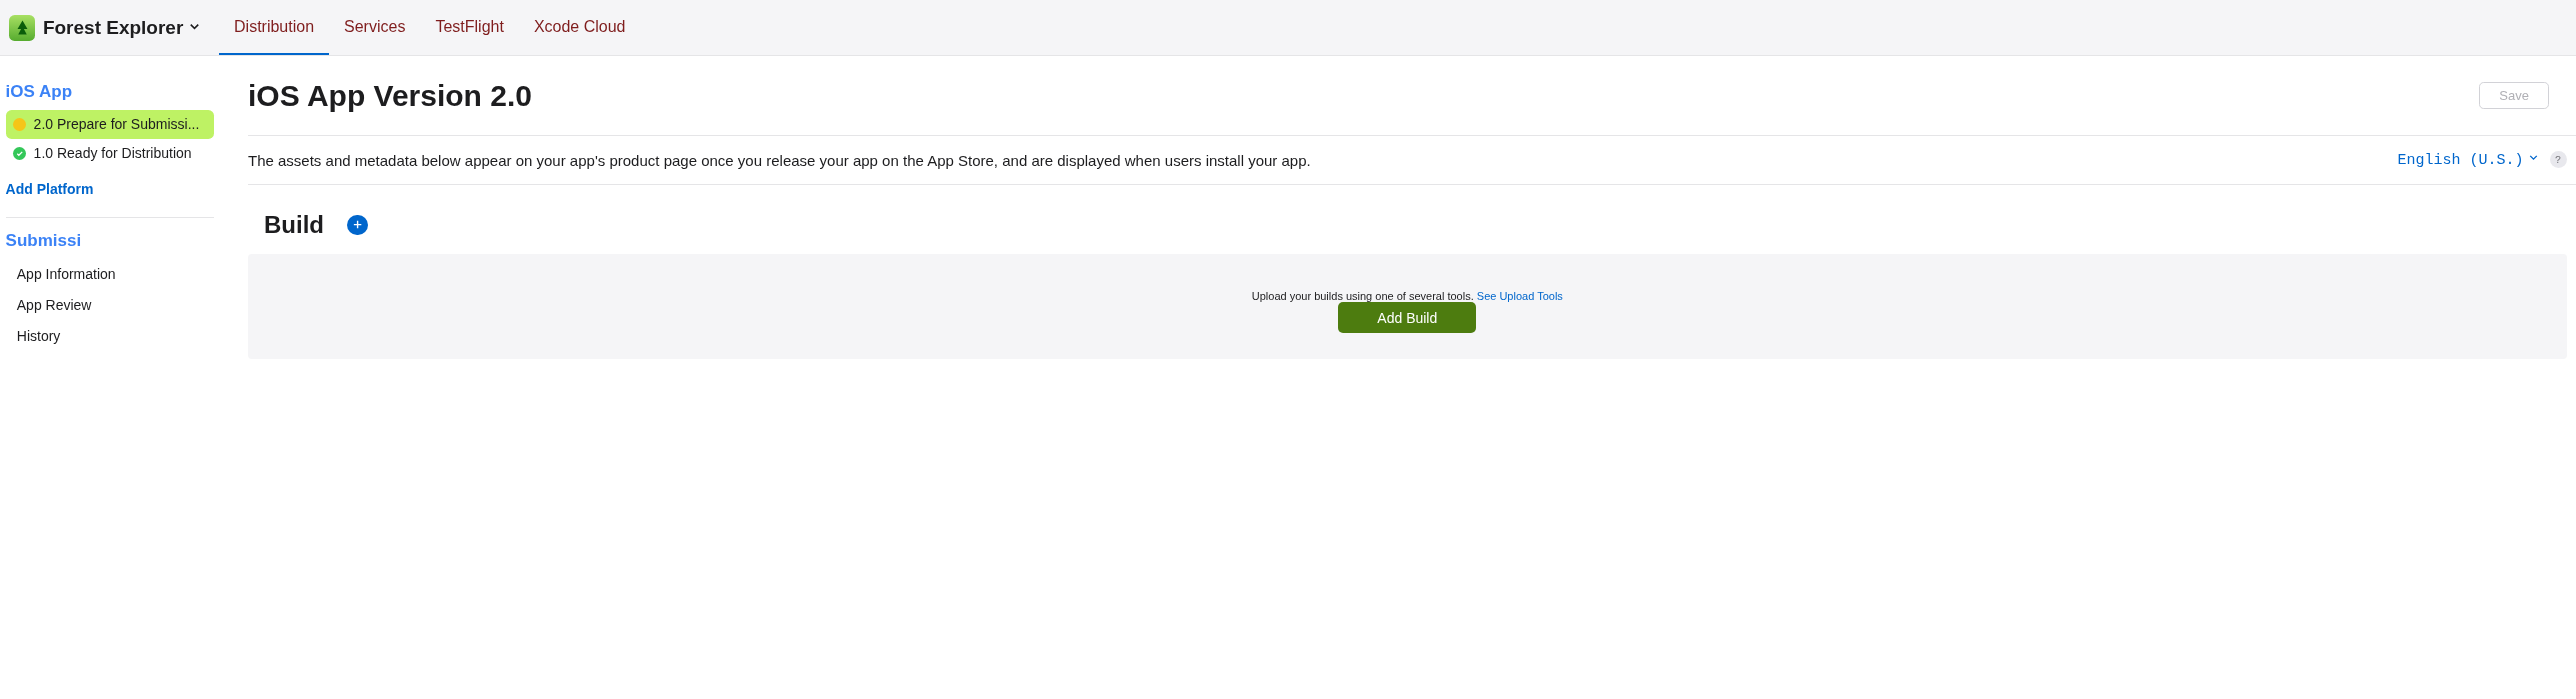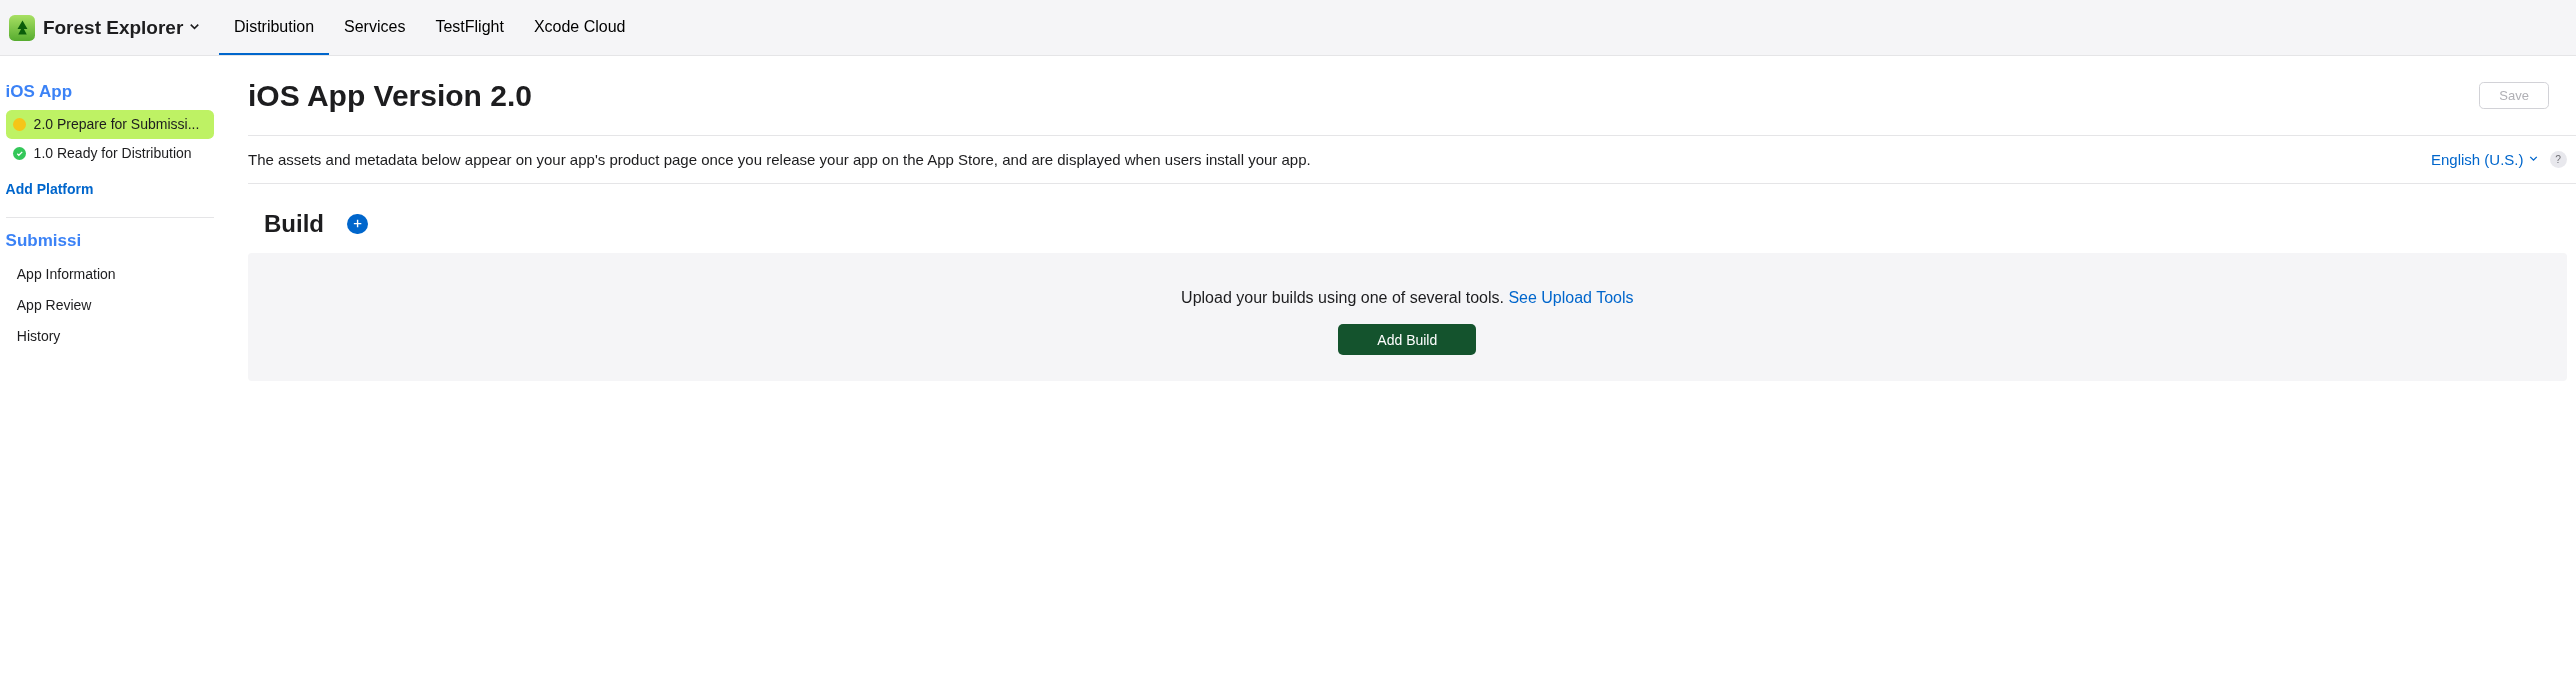--- a/index.html
+++ b/index.html
@@ -46,21 +46,21 @@
     .tabs {
       display: flex;
       align-items: stretch;
       height: 100%;
     }
     .tab {
       display: flex;
       align-items: center;
       padding: 0 15px;
       font-size: 16px;
-      color: #000000;
+      color: #7f1d1d;
       cursor: pointer;
       border-bottom: 2.8px solid transparent;
       height: 100%;
     }
     .tab.active {
       border-bottom-color: #0066cc;
     }
     .layout {
       display: flex;
     }
@@ -160,20 +160,21 @@
       padding: 15px 9.4px 15px 0;
     }
     .info-text {
       font-size: 15px;
       color: #1d1d1f;
     }
     .lang-picker {
       display: flex;
       align-items: flex-start;
       gap: 9.4px;
+      font-family: Liberation Mono, monospace;
     }
     .lang-link {
       display: flex;
       align-items: center;
       gap: 3.7px;
       color: #0066cc;
       font-size: 15px;
       cursor: pointer;
     }
     .lang-link svg { width: 13px; height: 13px; }
@@ -211,31 +212,30 @@
     }
     .plus-circle svg { width: 11.2px; height: 11.2px; fill: white; }
     .build-panel {
       background: #f5f5f7;
       border-radius: 3.7px;
       padding: 36px 0 26px 0;
       text-align: center;
       margin-right: 9.4px;
     }
     .build-instructions {
-      font-size: 16px;
-      color: #1d1d1f;
-      margin-bottom: 17px;
+      font-size: 11px;
+      color: #1d1d1f;
       text-align: center;
     }
     .build-instructions .link {
       color: #0066cc;
       cursor: pointer;
     }
     .add-build-btn {
-      background: #14532d;
+      background: #4d7c0f;
       color: #fff;
       border: none;
       padding: 7.5px 39px;
       font-size: 14px;
       border-radius: 5px;
       cursor: pointer;
     }
   </style>
 </head>
 <body>

